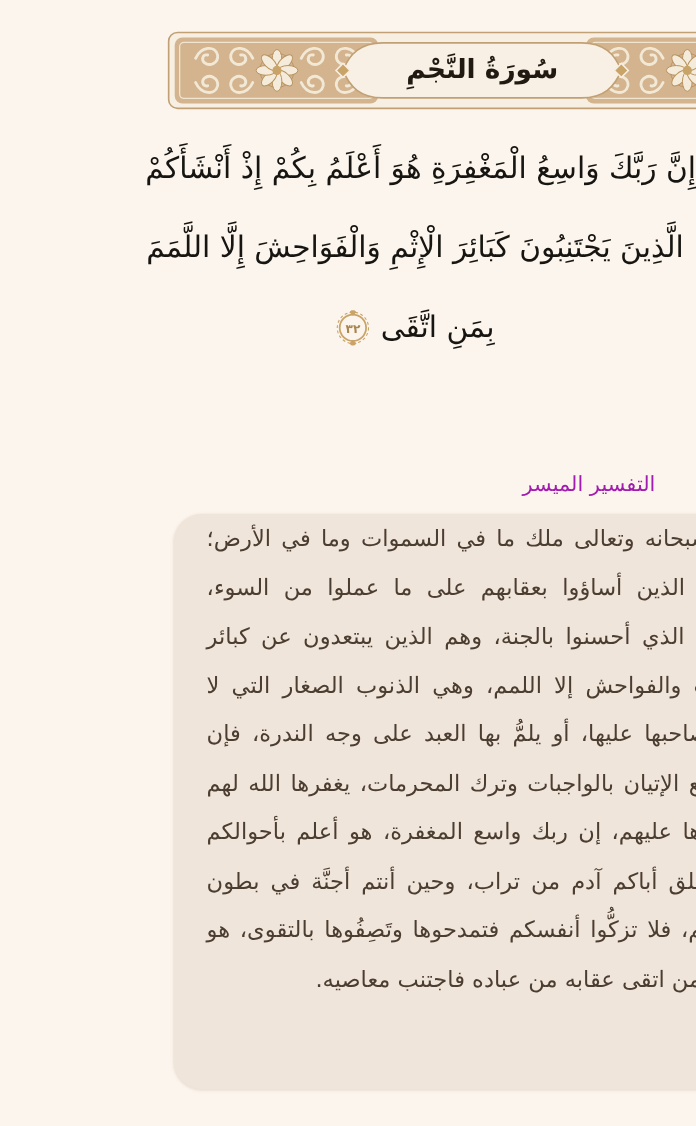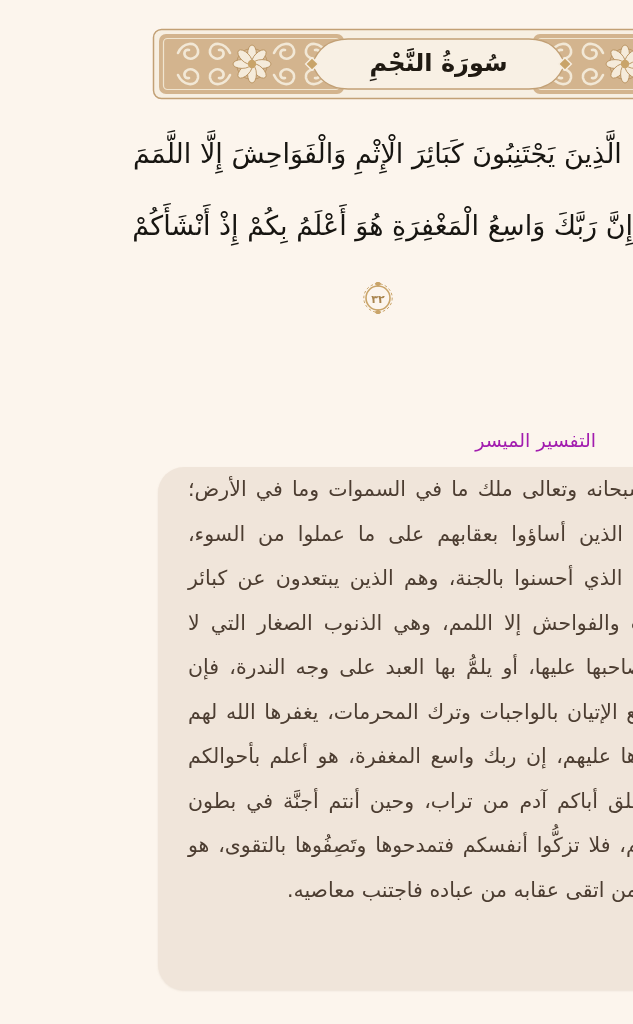--- a/index.html
+++ b/index.html
@@ -113,23 +113,24 @@
       <use href="#panelgroup" transform="translate(573,0) scale(-1,1)"></use>
 
       <path d="M160,36 C166,21 176,11 196,11 L377,11 C397,11 407,21 413,36 C407,51 397,61 377,61 L196,61 C176,61 166,51 160,36 Z" fill="#F8F0E4" stroke="#C2A075" stroke-width="1.5"></path>
       <rect x="-4.5" y="-4.5" width="9" height="9" transform="translate(160,36) rotate(45)" fill="#C9A469" stroke="#F6EEE1" stroke-width="1.4"></rect>
       <rect x="-4.5" y="-4.5" width="9" height="9" transform="translate(413,36) rotate(45)" fill="#C9A469" stroke="#F6EEE1" stroke-width="1.4"></rect>
     </svg>
     <div class="banner-title">سُورَةُ النَّجْمِ</div>
   </div>
 
   <div class="verse">
+    <div class="vline">إِنَّ رَبَّكَ وَاسِعُ الْمَغْفِرَةِ هُوَ أَعْلَمُ بِكُمْ إِذْ أَنْشَأَكُمْ مِنَ الْأَرْضِ</div>
     <div class="vline">الَّذِينَ يَجْتَنِبُونَ كَبَائِرَ الْإِثْمِ وَالْفَوَاحِشَ إِلَّا اللَّمَمَ</div>
-    <div class="vline">إِنَّ رَبَّكَ وَاسِعُ الْمَغْفِرَةِ هُوَ أَعْلَمُ بِكُمْ إِذْ أَنْشَأَكُمْ مِنَ الْأَرْضِ</div>
     <div class="vline vline-last">
+      <span>بِمَنِ اتَّقَى</span>
       <svg class="ayah-medallion" width="32" height="32" viewBox="0 0 32 32" aria-hidden="true">
         <circle cx="16" cy="16" r="12" fill="none" stroke="#C9A469" stroke-width="1.6"></circle>
         <circle cx="16" cy="16" r="14.2" fill="none" stroke="#C9A469" stroke-width="1" stroke-dasharray="2.6 2.3"></circle>
         <rect x="-2.3" y="-2.3" width="4.6" height="4.6" transform="translate(16,1.8) rotate(45)" fill="#C9A469"></rect>
         <rect x="-2.3" y="-2.3" width="4.6" height="4.6" transform="translate(16,30.2) rotate(45)" fill="#C9A469"></rect>
         <text x="16" y="20.5" text-anchor="middle" font-size="11" fill="#A9854E">٣٢</text>
       </svg>
     </div>
   </div>
 

